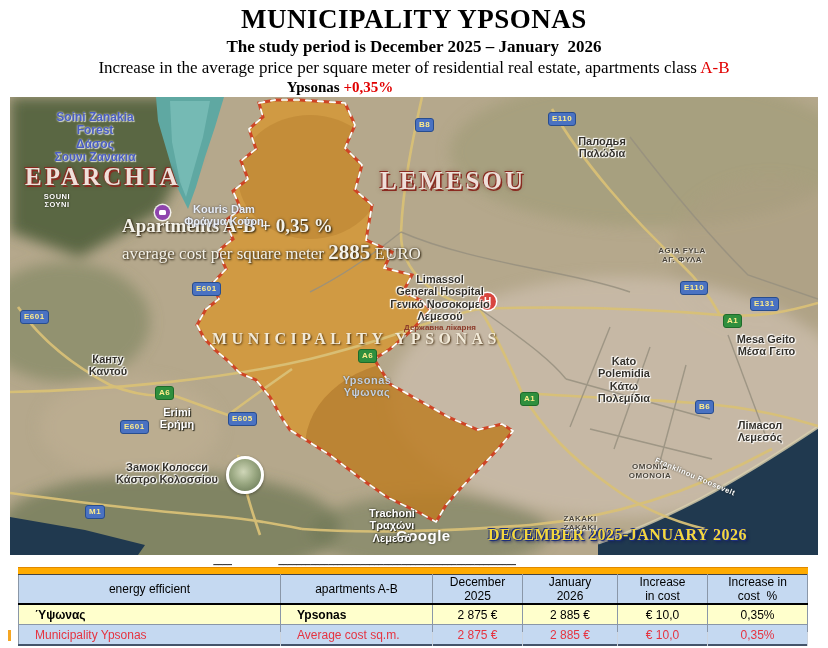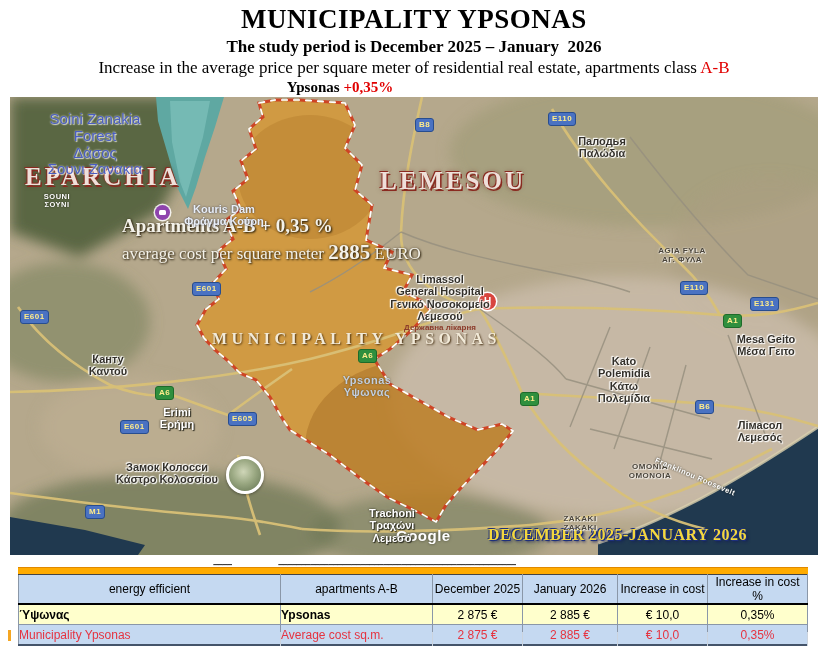--- a/index.html
+++ b/index.html
@@ -34,21 +34,21 @@
   .place{transform:translateX(-50%);text-align:center;line-height:1.12;white-space:nowrap;
          font-family:"Liberation Sans",sans-serif;}
   .pl-dark{font-weight:bold;font-size:11px;color:#33302a;
            text-shadow:0 0 2px #fff,0 0 2px #fff,1px 1px 1px #fff,-1px -1px 1px #fff;}
   .pl-dark-sm{font-weight:bold;font-size:8px;color:#4a443a;letter-spacing:.5px;
            text-shadow:0 0 2px #fff,1px 1px 1px rgba(255,255,255,.8);}
   .pl-white{font-weight:bold;font-size:11px;color:#fff;
            text-shadow:0 0 2px rgba(30,30,20,.95),1px 1px 1px rgba(30,30,20,.9);}
   .pl-white-sm{font-weight:bold;font-size:7.5px;color:#fff;letter-spacing:.5px;
            text-shadow:0 0 2px rgba(30,30,20,.95);}
-  .pl-blue{font-weight:normal;font-size:15px;color:#4a5ec2;
+  .pl-blue{font-weight:bold;font-size:12px;color:#4a5ec2;
            text-shadow:0 0 2px rgba(255,255,255,.85),1px 1px 1px rgba(255,255,255,.7);}
   .pl-bluegray{font-weight:bold;font-size:11px;color:#c3cfdf;letter-spacing:.5px;
            text-shadow:0 0 2px rgba(60,50,20,.8);}
   .pl-light{font-weight:bold;font-size:11px;color:#e8eef7;
            text-shadow:0 0 2px rgba(40,40,60,.9);}
   .pl-darkred-sm{font-weight:bold;font-size:8px;color:#8b3a2a;}
   .rot{transform:translateX(-50%) rotate(23deg);}
   
   .badge{position:absolute;font:bold 8px "Liberation Sans",sans-serif;line-height:1;
          padding:2px 3px;border-radius:3px;letter-spacing:.5px;}
@@ -65,21 +65,21 @@
          background:radial-gradient(circle at 45% 40%, #cfd6b8 0%, #9aa882 45%, #5f6f4d 100%);
          box-shadow:0 1px 3px rgba(0,0,0,.4);}
   
   .clipped-row{position:absolute;left:18px;top:555px;width:790px;height:12px;overflow:hidden;background:#fff;}
   .clipped-row span{position:absolute;top:4px;font:bold 10px "Liberation Sans",sans-serif;color:#3a3a3a;letter-spacing:-1px;}
   .clip-c1{left:195px;}
   .clip-c2{left:260px;}
   .orange-bar{position:absolute;left:18px;top:567px;width:790px;height:7px;background:#ffab00;border-top:1.5px solid #e08900;}
   table.price{position:absolute;left:18px;top:574px;border-collapse:collapse;table-layout:fixed;
          font-family:"Liberation Sans",sans-serif;font-size:12px;color:#000;border:1px solid #555;}
-  table.price td{border:1px solid #8a97a8;padding:0 0;height:18px;text-align:center;overflow:hidden;white-space:nowrap;}
+  table.price td{border:1px solid #8a97a8;padding:0 16px;height:18px;text-align:center;overflow:hidden;white-space:nowrap;}
   tr.thead td{background:#c5d9f1;border-top:1px solid #444;border-bottom:2px solid #000;white-space:pre-wrap;}
   tr.r1 td{background:#ffffcc;height:19px;}
   tr.r1 td.tl{font-weight:bold;text-align:left;}
   tr.r2 td{background:#c5d9f1;height:19px;color:#e53340;border-bottom:2px solid #44546a;}
   tr.r2 td.tl{text-align:left;}
   .ghost-row{position:absolute;left:18px;top:632px;width:790px;height:14px;}
   .ghost-row i{position:absolute;top:0;width:0;height:14px;border-left:1px solid #ccd4de;}
   .left-tick{position:absolute;left:8px;top:630px;width:3px;height:11px;background:#f5a623;}
 </style>
 </head>
@@ -225,21 +225,21 @@
         <div class="place pl-bluegray" style="left: 357px; top: 277px;">
           <div>Ypsonas</div>
           <div>Υψωνας</div>
         </div>
         <div class="place pl-dark" style="left: 614px; top: 258px;">
           <div>Kato</div>
           <div>Polemidia</div>
           <div>Κάτω</div>
           <div>Πολεμίδια</div>
         </div>
-        <div class="place pl-dark" style="left: 756px; top: 236px;">
+        <div class="place pl-dark" style="left: 756px; top: 236px; text-align: right;">
           <div>Mesa Geito</div>
           <div>Μέσα Γειτο</div>
         </div>
         <div class="place pl-dark" style="left: 750px; top: 322px;">
           <div>Лімасол</div>
           <div>Λεμεσός</div>
         </div>
         <div class="place pl-dark" style="left: 157px; top: 364px;">
           <div>Замок Колосси</div>
           <div>Κάστρο Κολοσσίου</div>

